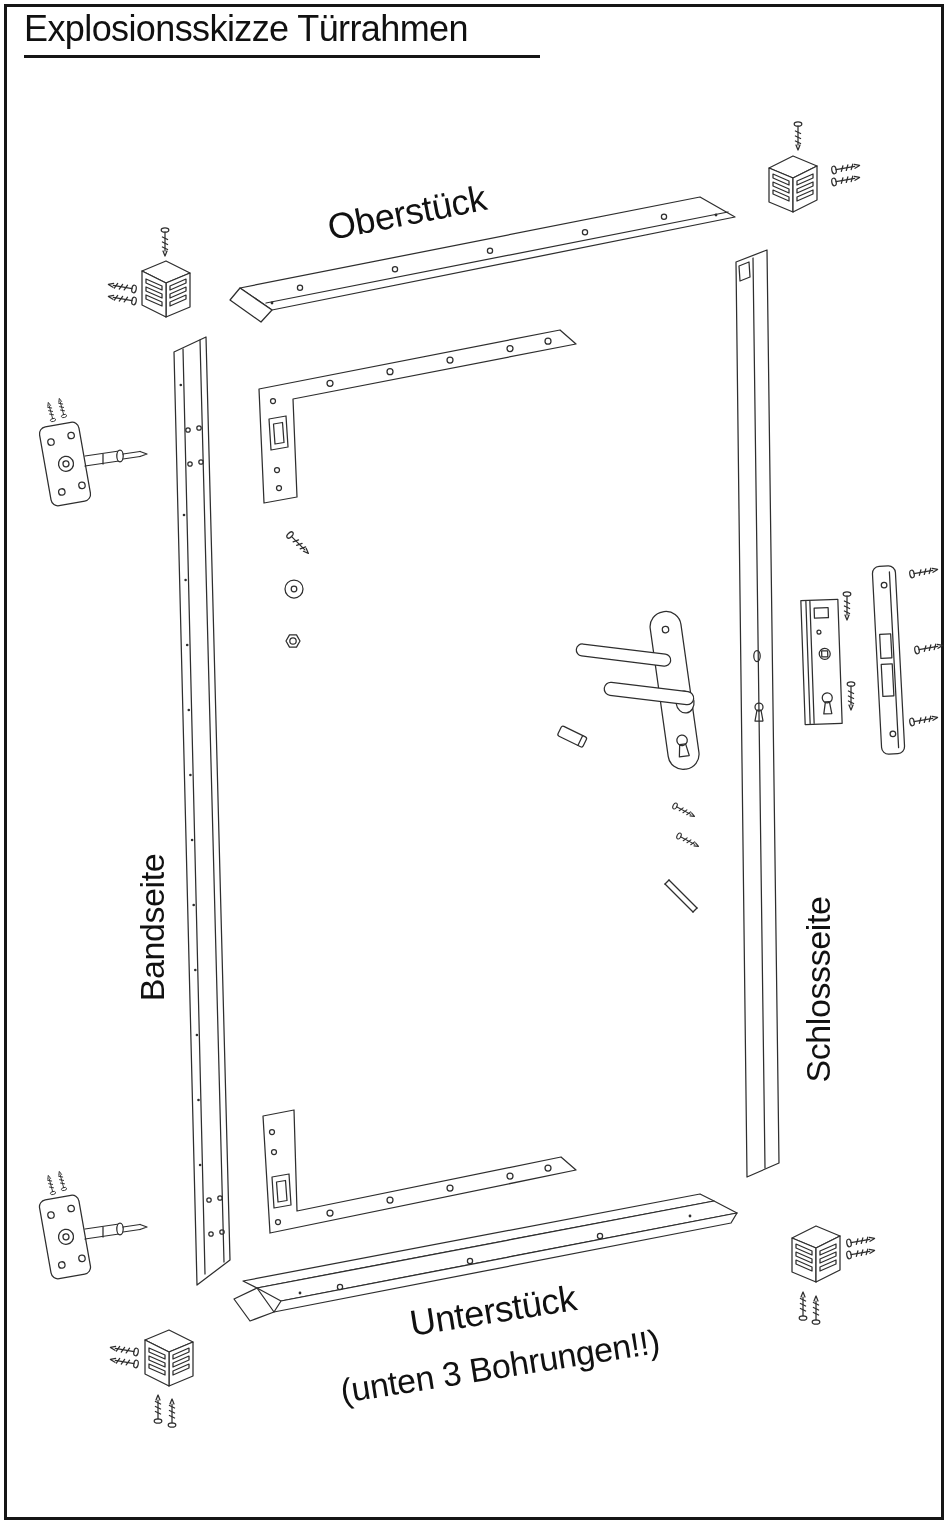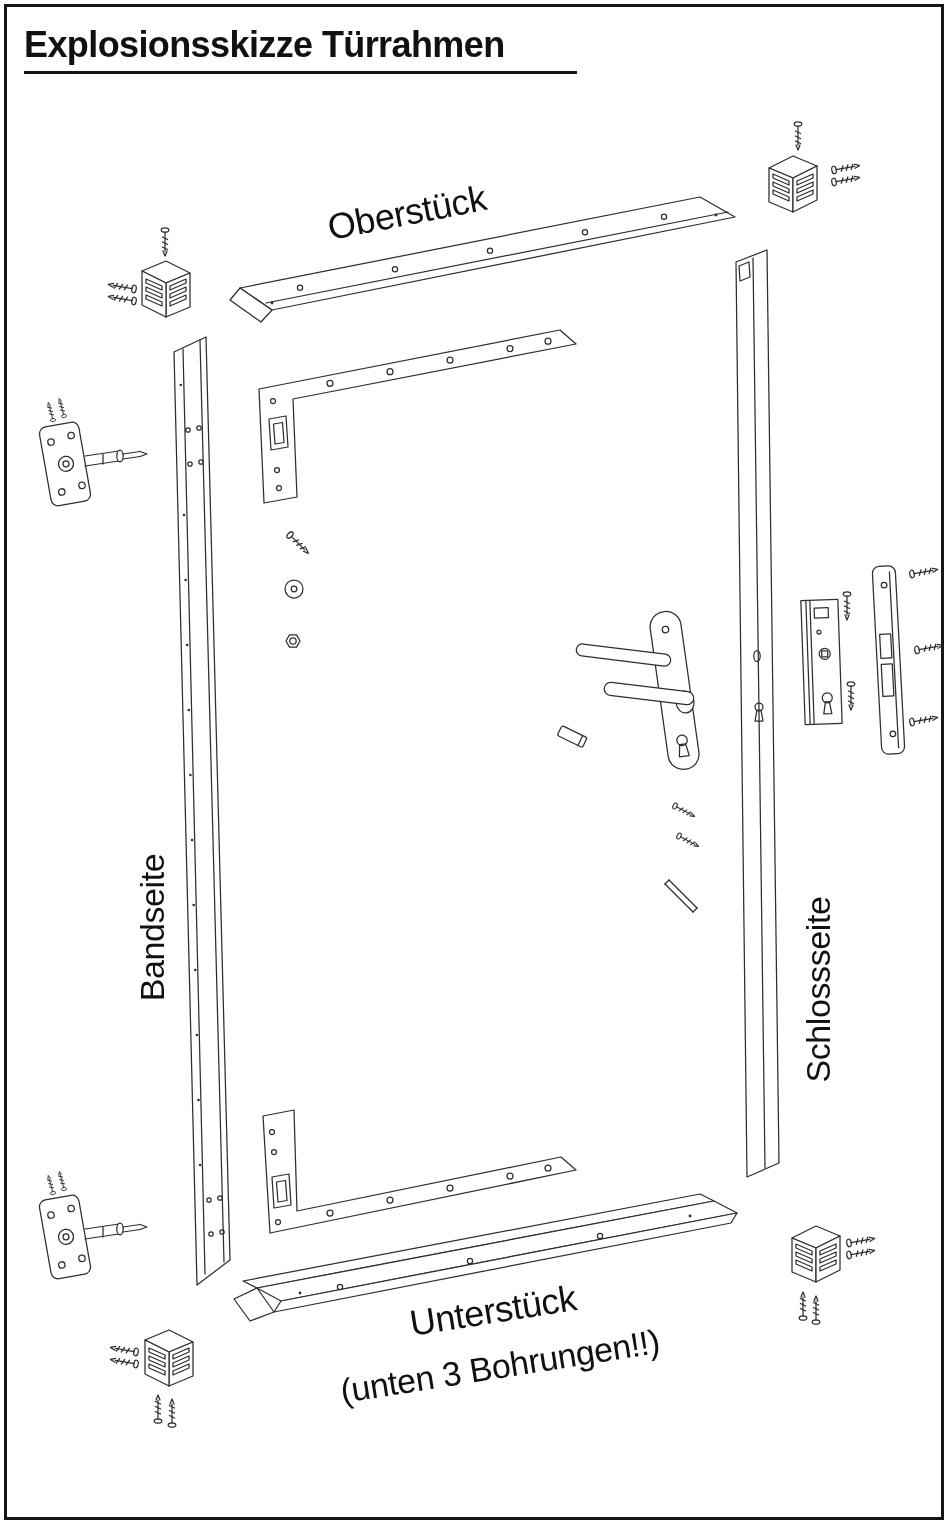--- a/index.html
+++ b/index.html
@@ -2,21 +2,21 @@
 <html><head>
 <meta charset="utf-8">
 <style>
   html,body{margin:0;padding:0;}
   body{
     width:948px;height:1524px;position:relative;background:#ffffff;
     font-family:"Liberation Sans", sans-serif;color:#111;overflow:hidden;
   }
   .page-border{position:absolute;inset:4px;border:3px solid #161616;pointer-events:none;}
   .title{
-    position:absolute;left:24px;top:24px;font-size:36px;font-weight:700;
+    position:absolute;left:24px;top:8px;font-size:36px;font-weight:400;
     letter-spacing:-0.6px;border-bottom:3px solid #161616;padding:0 72px 5px 0;
     white-space:nowrap;
   }
   .lbl{position:absolute;font-size:34px;letter-spacing:-0.4px;text-align:center;white-space:nowrap;}
   .lbl.big{font-size:36px;}
   .lbl-top{left:297px;top:192px;width:220px;transform:rotate(-11deg);}
   .lbl-left{left:32px;top:908px;width:240px;transform:rotate(-90deg);}
   .lbl-right{left:688px;top:970px;width:260px;transform:rotate(-90deg);}
   .lbl-bottom{left:373px;top:1290px;width:240px;transform:rotate(-9deg);}
   .lbl-note{left:280px;top:1347px;width:440px;transform:rotate(-9deg);}

